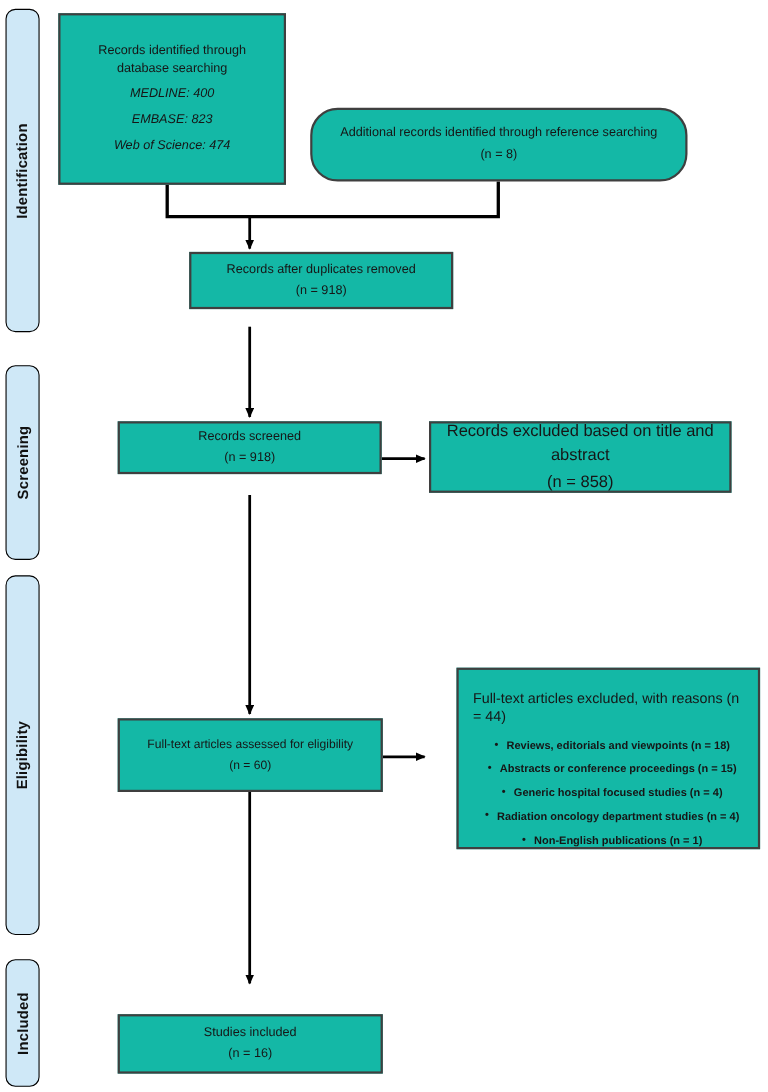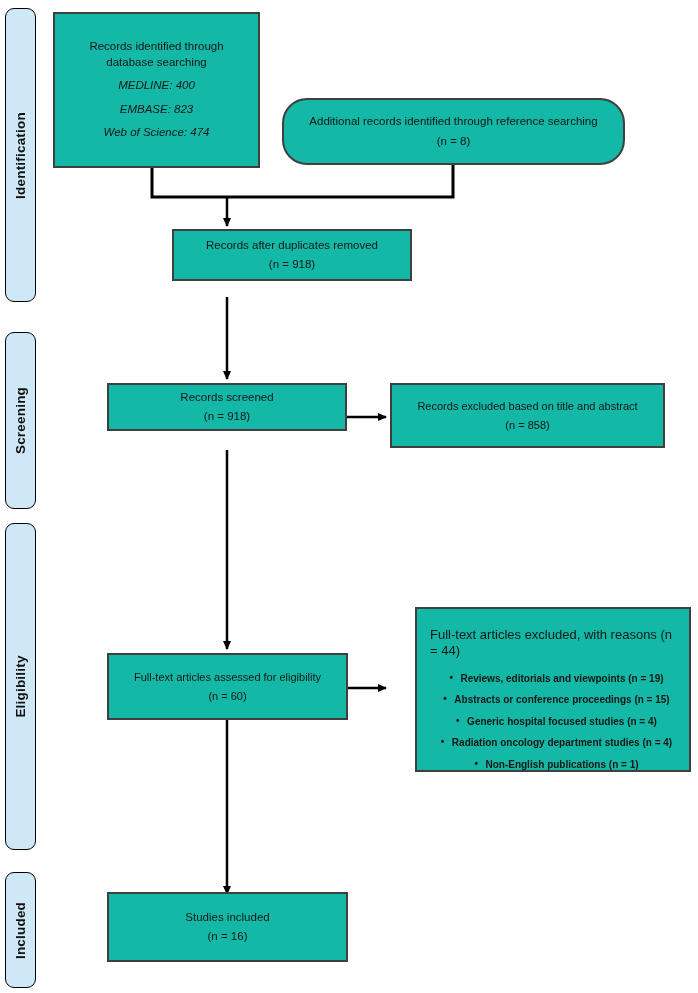--- a/index.html
+++ b/index.html
@@ -33,26 +33,26 @@
   .box {
     position:absolute; z-index:2; background:#14b8a6;
     border:2px solid var(--box-border,#3f3f3f);
     display:flex; flex-direction:column; align-items:center; justify-content:center;
     text-align:center; font-size:11.5px; line-height:1.5; padding:4px 6px;
   }
   #box-identified        { left:53px;  top:12px;  width:207px; height:156px; line-height:1.35; }
   #box-additional        { left:282px; top:98px;  width:343px; height:67px;  padding:4px 4px;border-radius:25px; }
   #box-duplicates        { left:124px; top:229px; width:240px; height:52px;margin-left:48px; }
   #box-screened          { left:107px; top:383px; width:240px; height:48px; }
-  #box-excluded-title    { left:390px; top:383px; width:275px; height:65px;  padding:4px 3px; font-size:11px; }
+  #box-excluded-title    { left:390px; top:383px; width:275px; height:65px;  padding:4px 3px; font-size:15px; }
   #box-fulltext-assessed { left:107px; top:653px; width:241px; height:67px;  padding:4px 2px; font-size:11px; }
   #box-fulltext-excluded { left:390px; top:607px; width:276px; height:165px;
                            align-items:center; justify-content:flex-start;
                            text-align:left; padding:18px 8px 8px 13px;margin-left:25px; }
-  #box-included          { left:107px; top:892px; width:241px; height:70px;justify-content:center; }
+  #box-included          { left:107px; top:922px; width:241px; height:54px;justify-content:center; }
 
   .count-line { margin-top:2px; }
 
   #box-identified .box-title { max-width:172px; }
   #box-identified .source-line { margin-top:8px;font-style:italic; }
 
   #box-fulltext-excluded .box-title { font-size:13px; margin-bottom:13px; line-height:1.25; }
   .reason {
     position:relative; font-size:10px; font-weight:600; line-height:1.2;
     margin-bottom:9.5px; padding-left:13px;
@@ -120,21 +120,21 @@
     <div class="count-line">(n = 858)</div>
   </div>
 
   <div class="box" id="box-fulltext-assessed">
     <div class="box-title">Full-text articles assessed for eligibility</div>
     <div class="count-line">(n = 60)</div>
   </div>
 
   <div class="box" id="box-fulltext-excluded">
     <div class="box-title">Full-text articles excluded, with reasons (n = 44)</div>
-    <div class="reason">Reviews, editorials and viewpoints (n = 19)</div>
+    <div class="reason">Reviews, editorials and viewpoints (n = 18)</div>
     <div class="reason">Abstracts or conference proceedings (n = 15)</div>
     <div class="reason">Generic hospital focused studies (n = 4)</div>
     <div class="reason">Radiation oncology department studies (n = 4)</div>
     <div class="reason">Non-English publications (n = 1)</div>
   </div>
 
   <div class="box" id="box-included">
     <div class="box-title">Studies included</div>
     <div class="count-line">(n = 16)</div>
   </div>

